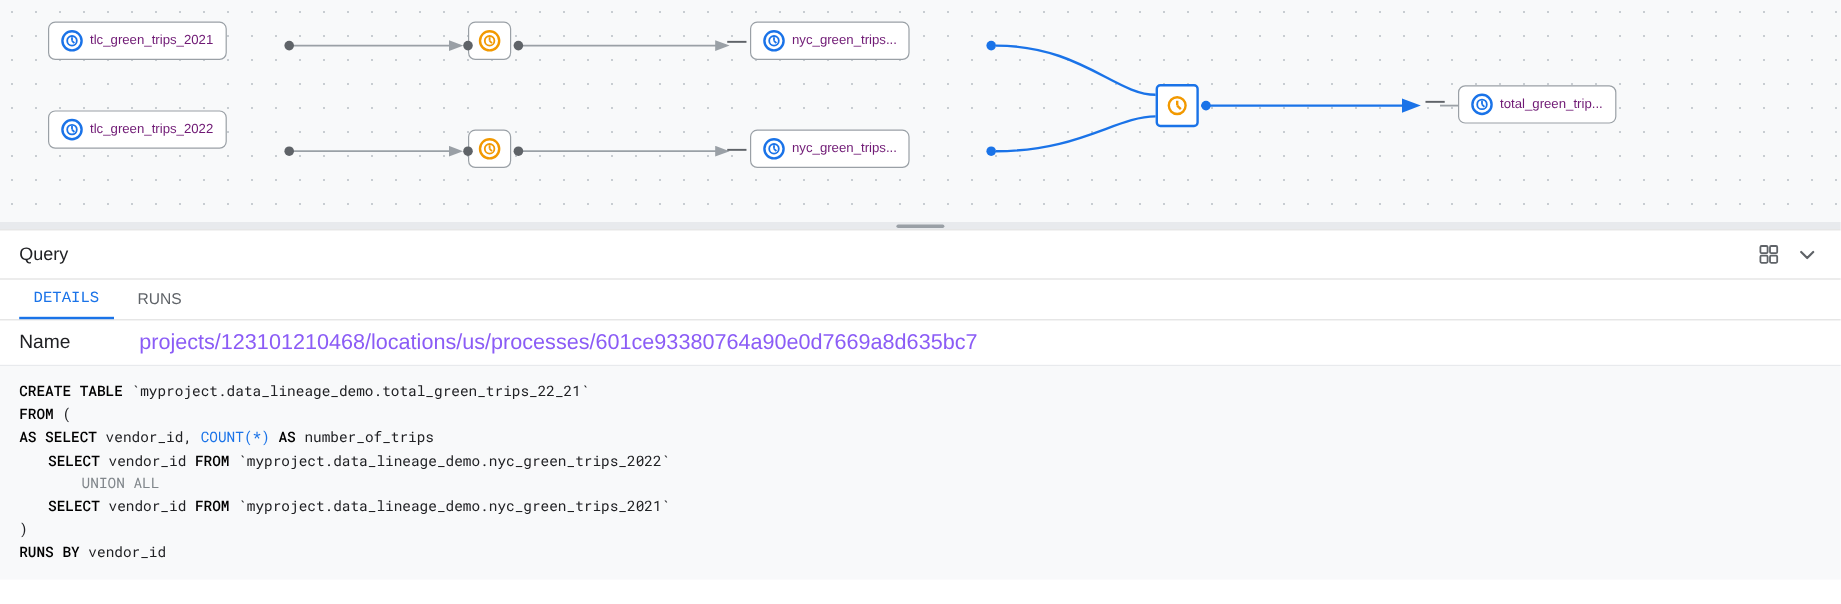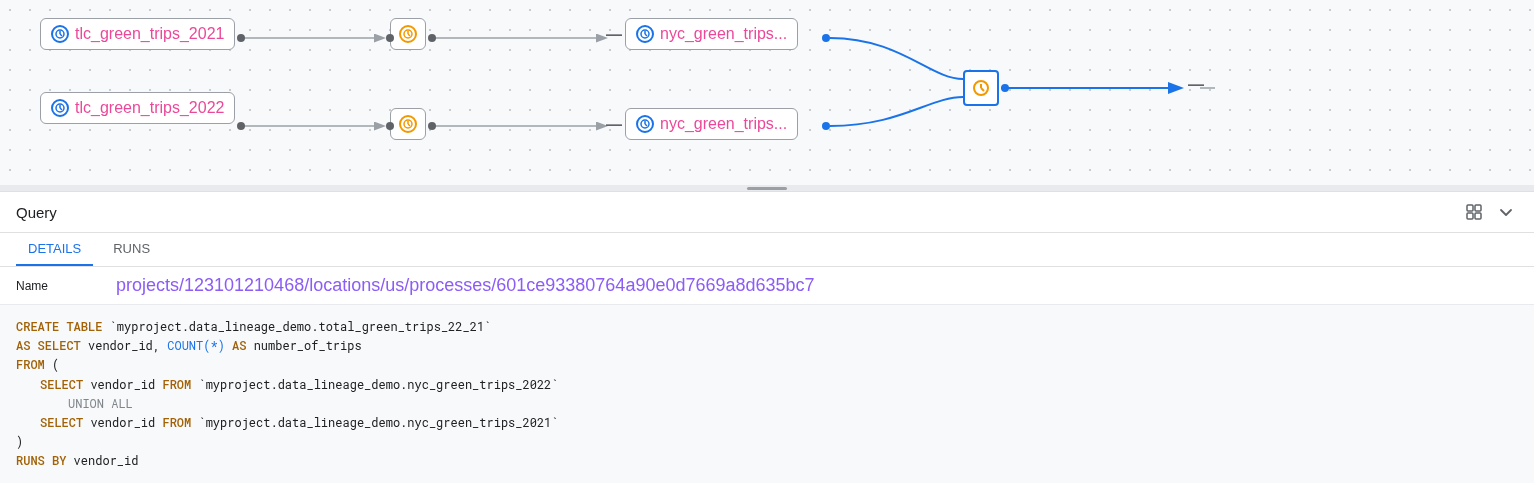--- a/index.html
+++ b/index.html
@@ -66,36 +66,37 @@
       font-weight: 500;
       cursor: pointer;
       color: #5f6368;
       border-bottom: 2px solid transparent;
       margin-right: 8px;
     }
 
     .tab.active {
       color: #1a73e8;
       border-bottom: 2px solid #1a73e8;
+      font-family: Liberation Mono, monospace;
     }
 
     
     #details-table {
       width: 100%;
     }
 
     .detail-row {
       display: flex;
       border-bottom: 1px solid #e8eaed;
       padding: 8px 16px;
       align-items: center;
     }
 
     .detail-label {
-      font-size: 12px;
+      font-size: 16px;
       font-weight: 500;
       color: #202124;
       width: 100px;
       flex-shrink: 0;
     }
 
     .detail-value {
       font-size: 18px;
       color: #8b5cf6;
     }
@@ -103,39 +104,39 @@
     
     #sql-editor {
       background: #f8f9fa;
       padding: 12px 16px;
       font-family: 'Roboto Mono', 'Courier New', monospace;
       font-size: 12px;
       line-height: 1.6;
     }
 
     .sql-line { display: block; }
-    .sql-keyword { color: #a16207; font-weight: 500; }
+    .sql-keyword { color: #000000; font-weight: 500; }
     .sql-function { color: #1a73e8; }
     .sql-plain { color: #202124; }
     .sql-comment { color: #80868b; padding-left: 28px; }
     .sql-indent { padding-left: 24px; }
 
     
     .dag-node {
       position: absolute;
       display: flex;
       align-items: center;
       background: #fff;
       border: 1.5px solid #9aa0a6;
       border-radius: 6px;
       padding: 6px 10px;
       gap: 6px;
-      font-size: 16px;
+      font-size: 11px;
       font-weight: 500;
-      color: #ec4899;
+      color: #701a75;
       white-space: nowrap;
       cursor: pointer;
     }
 
     .dag-node-icon {
       width: 18px;
       height: 18px;
       border-radius: 50%;
       border: 2px solid;
       display: flex;
@@ -319,20 +320,30 @@
           <circle cx="9" cy="9" r="7" fill="none" stroke="#f29900" stroke-width="2"></circle>
           <line x1="9" y1="5" x2="9" y2="9" stroke="#f29900" stroke-width="2"></line>
           <line x1="9" y1="9" x2="12" y2="12" stroke="#f29900" stroke-width="2"></line>
         </svg>
     </div>
   </div>
   <div class="dag-connector-dot blue" style="left:1001px; top:84px;"></div>
 
   <div class="dag-minus" style="left:1188px; top:76px;">—</div>
 
+  <div class="dag-node" style="left:1215px; top:71px;">
+    <div class="dag-node-icon icon-blue">
+      <svg width="12" height="12" viewBox="0 0 12 12">
+          <circle cx="6" cy="6" r="4" fill="none" stroke="#1a73e8" stroke-width="1.5"></circle>
+          <line x1="6" y1="3" x2="6" y2="6" stroke="#1a73e8" stroke-width="1.5"></line>
+          <line x1="6" y1="6" x2="8" y2="8" stroke="#1a73e8" stroke-width="1.5"></line>
+        </svg>
+    </div>
+    <span>total_green_trip...</span>
+  </div>
 </div>
 
 <div id="resize-handle">
   <div id="resize-handle-bar"></div>
 </div>
 
 <div id="query-panel">
   <div id="query-header">
     <span id="query-title">Query</span>
     <div id="header-icons">
@@ -362,24 +373,24 @@
       <span class="detail-label">Name</span>
       <span class="detail-value">projects/123101210468/locations/us/processes/601ce93380764a90e0d7669a8d635bc7</span>
     </div>
   </div>
 
   <div id="sql-editor">
     <span class="sql-line">
       <span class="sql-keyword">CREATE TABLE</span><span class="sql-plain"> `myproject.data_lineage_demo.total_green_trips_22_21`</span>
     </span>
     <span class="sql-line">
+      <span class="sql-keyword">FROM</span><span class="sql-plain"> (</span>
+    </span>
+    <span class="sql-line">
       <span class="sql-keyword">AS SELECT</span><span class="sql-plain"> vendor_id, </span><span class="sql-function">COUNT(*)</span><span class="sql-plain"> </span><span class="sql-keyword">AS</span><span class="sql-plain"> number_of_trips</span>
-    </span>
-    <span class="sql-line">
-      <span class="sql-keyword">FROM</span><span class="sql-plain"> (</span>
     </span>
     <span class="sql-line sql-indent">
       <span class="sql-keyword">SELECT</span><span class="sql-plain"> vendor_id </span><span class="sql-keyword">FROM</span><span class="sql-plain"> `myproject.data_lineage_demo.nyc_green_trips_2022`</span>
     </span>
     <span class="sql-line sql-indent">
       <span class="sql-comment">UNION ALL</span>
     </span>
     <span class="sql-line sql-indent">
       <span class="sql-keyword">SELECT</span><span class="sql-plain"> vendor_id </span><span class="sql-keyword">FROM</span><span class="sql-plain"> `myproject.data_lineage_demo.nyc_green_trips_2021`</span>
     </span>

